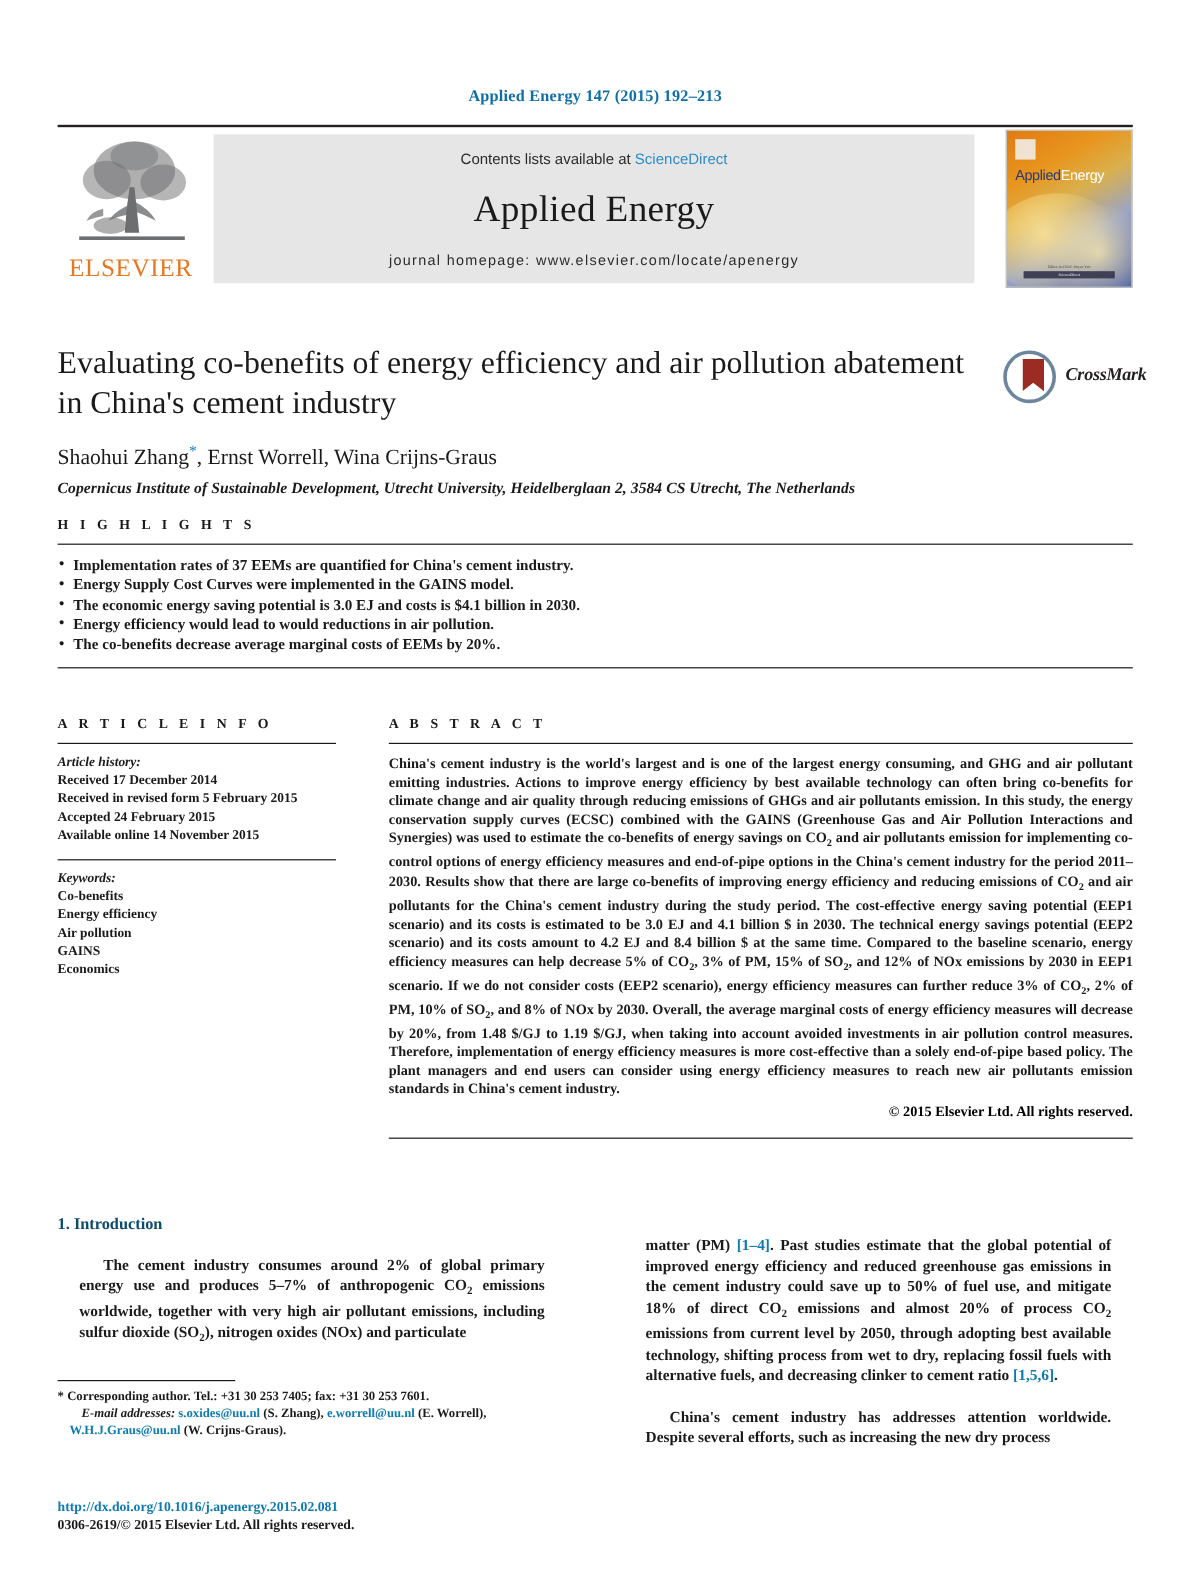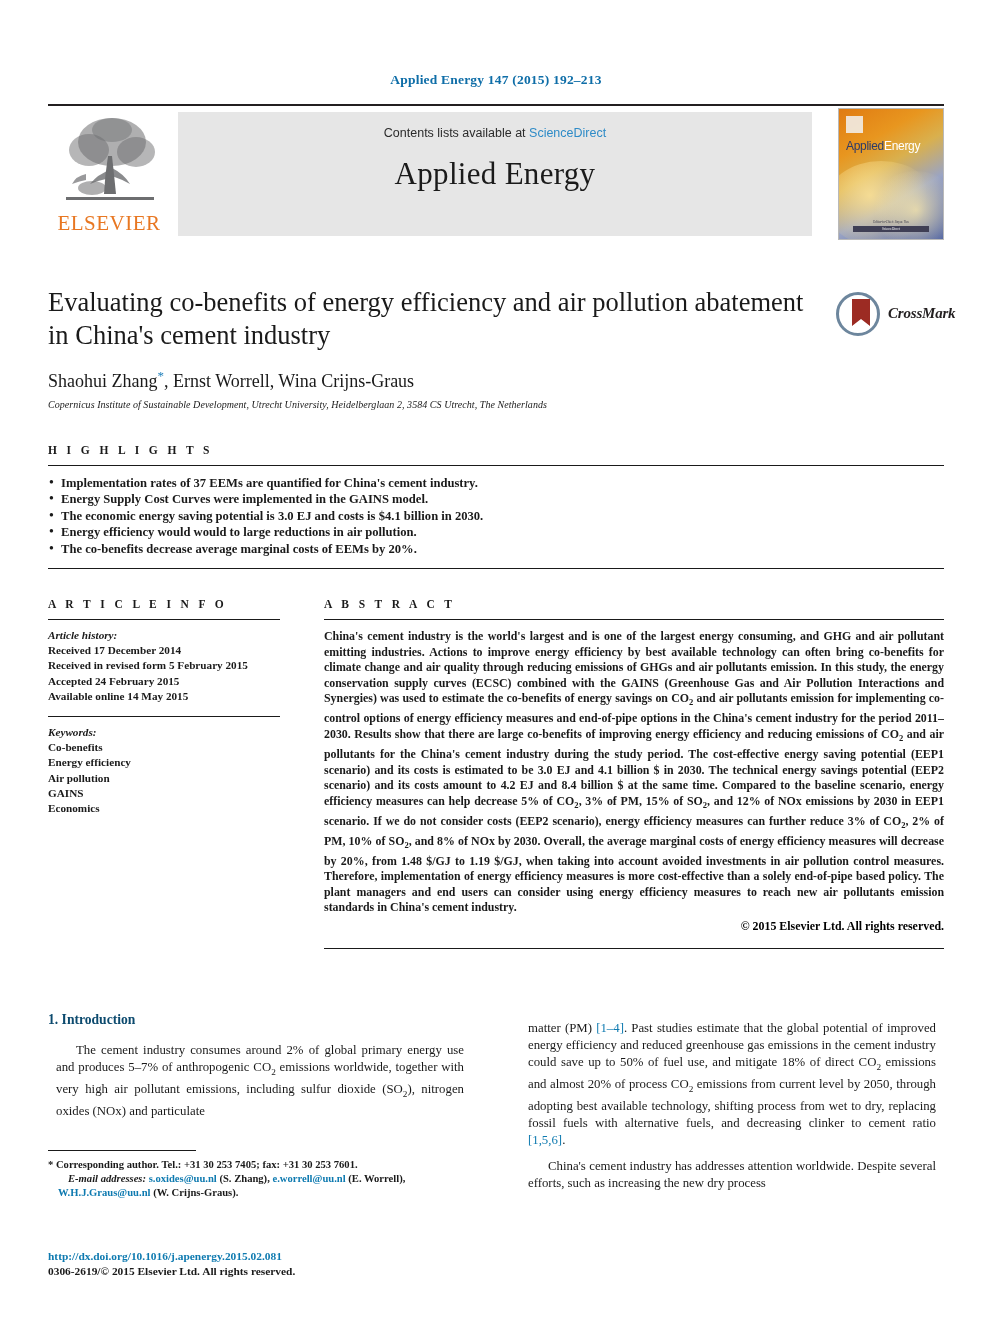--- a/index.html
+++ b/index.html
@@ -179,23 +179,23 @@
     font-size: 18px;
     color: #1a1a1a;
   }
   .authors .star {
     color: #1f7fba;
     font-size: 13px;
     vertical-align: super;
   }
   .affil {
     margin-top: 7px;
-    font-size: 10px;
+    font-size: 13px;
     font-style: italic;
-    font-weight: normal;
+    font-weight: bold;
     color: #1a1a1a;
     letter-spacing: .05px;
   }
   .crossmark {
     position: absolute;
     right: 0;
     top: 6px;
     width: 108px;
     height: 46px;
     font-style: italic;
@@ -230,21 +230,21 @@
   .sec-label {
     font-family: "Liberation Serif", serif;
     font-size: 11.5px;
     font-weight: bold;
     letter-spacing: 3.4px;
     color: #1a1a1a;
   }
   .highlights {
     position: absolute;
     left: 48px;
-    top: 444px;
+    top: 432px;
     width: 896px;
   }
   .hl-rule-top {
     border-top: 1px solid #1a1a1a;
     margin-top: 9px;
   }
   .hl-rule-bottom {
     border-top: 1px solid #1a1a1a;
     margin-top: 9px;
   }
@@ -337,25 +337,25 @@
     top: 1012px;
     width: 424px;
   }
   .h-sec {
     font-size: 13.6px;
     font-weight: bold;
     margin: 0 0 14px 0;
     color: #0c4a6e;
   }
   .p {
-    margin: 8px;
+    margin: 18px;
     font-size: 12.8px;
     line-height: 17.2px;
     text-align: justify;
-    font-weight: normal;
+    font-weight: bold;
     color: #1a1a1a;
   }
   .p.indent { text-indent: 20px; }
   .ref { color: #0e7ab0; }
 
   
   .footnote {
     position: absolute;
     left: 48px;
     top: 1150px;
@@ -430,20 +430,21 @@
         </svg>
       </div>
       <div class="elsevier-word">ELSEVIER</div>
     </div>
 
     <div class="mh-center">
       <div class="mh-contents">
         <span>Contents lists available at </span><span class="sd">ScienceDirect</span>
       </div>
       <div class="mh-title">Applied Energy</div>
+      <div class="mh-home">journal homepage: www.elsevier.com/locate/apenergy</div>
     </div>
 
     <div class="mh-cover">
       <div class="cover-glow"></div>
       <div class="cover-glow2"></div>
       <div class="cover-elsmark"></div>
       <div class="cover-name">
         <span class="a">Applied</span><span class="b">Energy</span>
       </div>
       <div class="cover-footer">
@@ -468,35 +469,35 @@
     </div>
   </div>
 
   <div class="highlights">
     <div class="sec-label">H I G H L I G H T S</div>
     <div class="hl-rule-top"></div>
     <ul class="hl-list">
       <li>Implementation rates of 37 EEMs are quantified for China's cement industry.</li>
       <li>Energy Supply Cost Curves were implemented in the GAINS model.</li>
       <li>The economic energy saving potential is 3.0 EJ and costs is $4.1 billion in 2030.</li>
-      <li>Energy efficiency would would to large reductions in air pollution.</li>
+      <li>Energy efficiency would lead to would reductions in air pollution.</li>
       <li>The co-benefits decrease average marginal costs of EEMs by 20%.</li>
     </ul>
     <div class="hl-rule-bottom"></div>
   </div>
 
   <div class="infoblock">
     <div class="sec-label">A R T I C L E   I N F O</div>
     <div class="thin-rule"></div>
     <div class="info-body">
       <div class="info-head">Article history:</div>
       <div>Received 17 December 2014</div>
       <div>Received in revised form 5 February 2015</div>
       <div>Accepted 24 February 2015</div>
-      <div>Available online 14 May 2015</div>
+      <div>Available online 14 November 2015</div>
     </div>
     <div class="info-gap"></div>
     <div class="kw-body">
       <div class="info-head">Keywords:</div>
       <div>Co-benefits</div>
       <div>Energy efficiency</div>
       <div>Air pollution</div>
       <div>GAINS</div>
       <div>Economics</div>
     </div>

